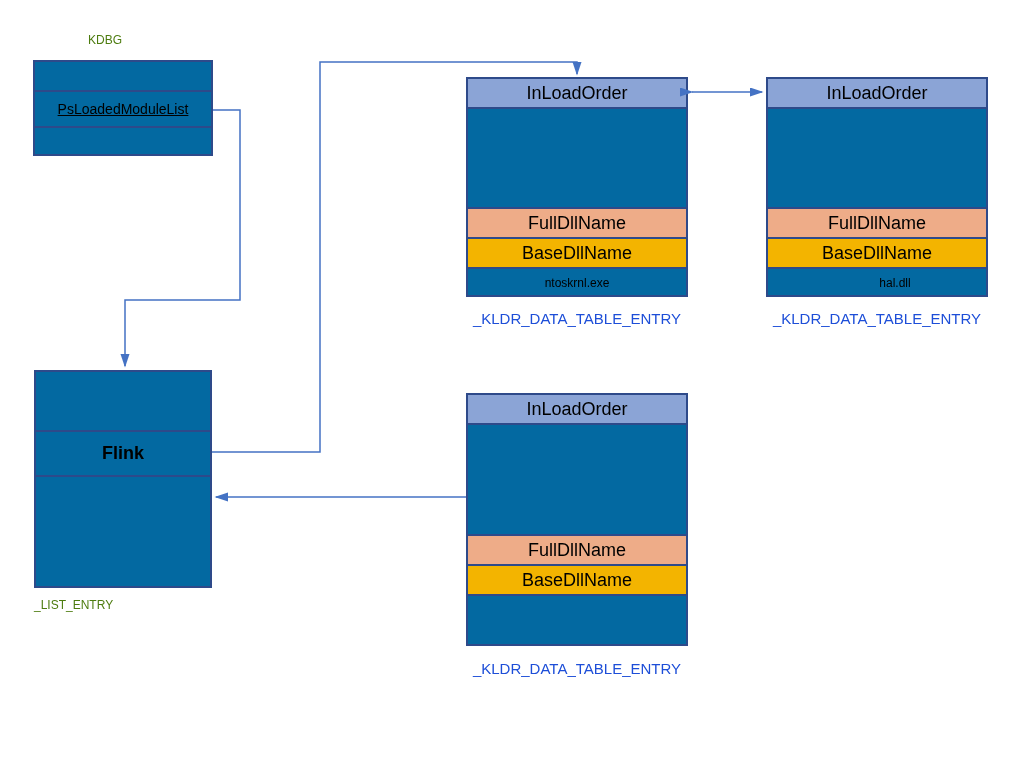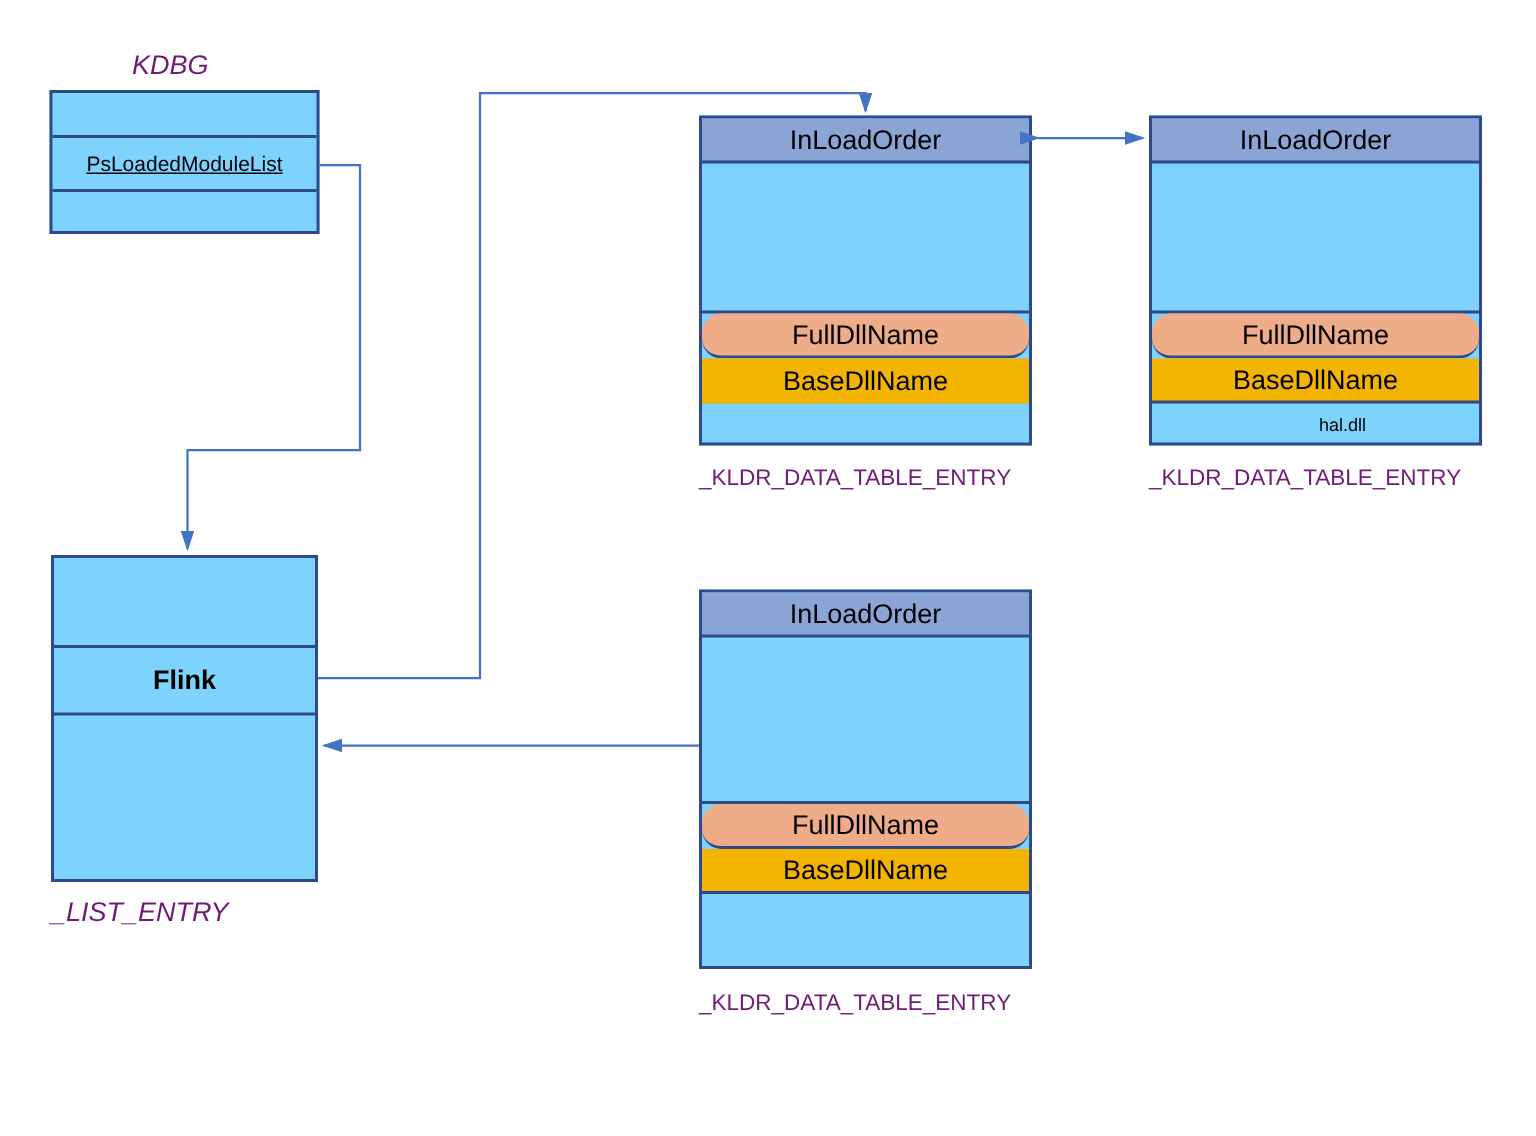--- a/index.html
+++ b/index.html
@@ -7,44 +7,43 @@
     margin: 0;
     width: 1024px;
     height: 757px;
     position: relative;
     font-family: Arial, Helvetica, sans-serif;
     background: #ffffff;
   }
   .box {
     position: absolute;
     border: 2px solid #2e4a8a;
-    background: #7dd3fc;
+    background: #0369a1;
   }
   .label {
     position: absolute;
-    font-size: 18px;
-    color: #701a75;
-    font-style: italic;
+    font-size: 12px;
+    color: #4d7c0f;
   }
   .small-label {
     position: absolute;
     font-size: 12px;
-    color: #701a75;
-    text-align: left;
+    color: #1d4ed8;
+    text-align: center;
   }
   .cell {
     border-bottom: 2px solid #2e4a8a;
     display: flex;
     align-items: center;
     justify-content: center;
     font-size: 18px;
   }
   .cell:last-child { border-bottom: none; }
   .hdr-blue { background: #8ba4d6; }
-  .hdr-peach { background: #eeac88; border-radius: 13px; }
+  .hdr-peach { background: #eeac88; }
   .hdr-gold { background: #f3b400; }
   svg.arrows {
     position: absolute;
     left: 0; top: 0;
     width: 1024px; height: 757px;
     pointer-events: none;
   }
 </style>
 </head>
 <body>
@@ -61,20 +60,21 @@
   <div class="cell" style="height:45px;font-weight:bold;">Flink</div>
   <div class="cell" style="height:64px;"></div>
 </div>
 <div class="label" style="left:34px; top:598px;">_LIST_ENTRY</div>
 
 <div class="box" style="left:466px; top:77px; width:222px; height:220px;">
   <div class="cell hdr-blue" style="height:30px;">InLoadOrder</div>
   <div class="cell" style="height:100px;"></div>
   <div class="cell hdr-peach" style="height:30px;">FullDllName</div>
   <div class="cell hdr-gold" style="height:30px;">BaseDllName</div>
+  <div class="cell" style="height:28px; font-size:12px;">ntoskrnl.exe</div>
 </div>
 <div class="small-label" style="left:466px; top:310px; width:222px; font-size:15px;">_KLDR_DATA_TABLE_ENTRY</div>
 
 <div class="box" style="left:766px; top:77px; width:222px; height:220px;">
   <div class="cell hdr-blue" style="height:30px;">InLoadOrder</div>
   <div class="cell" style="height:100px;"></div>
   <div class="cell hdr-peach" style="height:30px;">FullDllName</div>
   <div class="cell hdr-gold" style="height:30px;">BaseDllName</div>
   <div class="cell" style="height:28px; font-size:12px;margin-left:36px;">hal.dll</div>
 </div>

